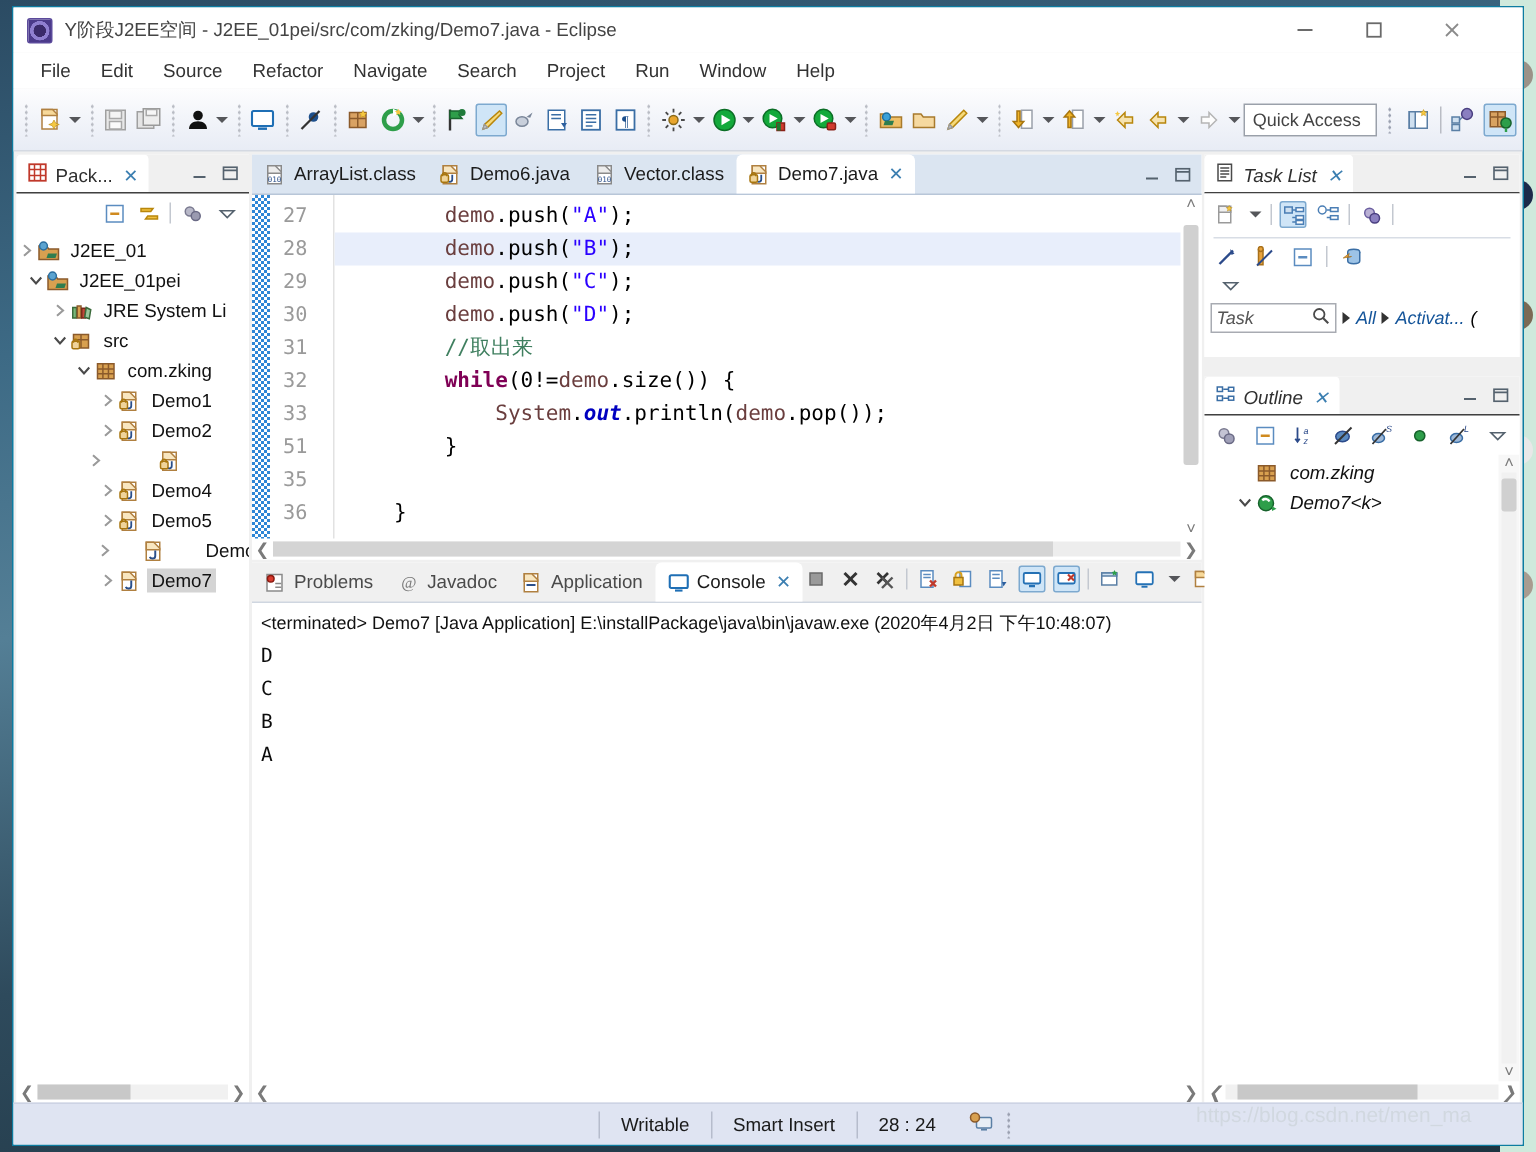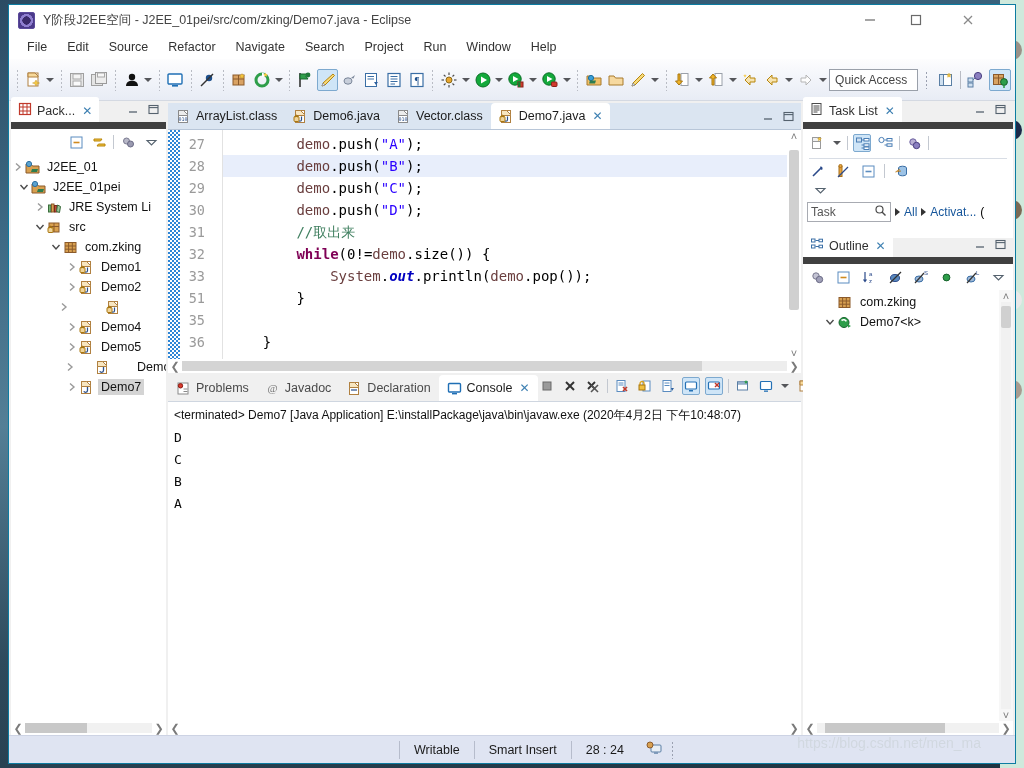--- a/index.html
+++ b/index.html
@@ -76,21 +76,21 @@
     display: flex; align-items: center; padding-left: 5px; font-size: 12px;
   }
   #perspective-bar { display:flex; align-items:center; gap:3px; margin-left:6px; }
   
   #workbench { flex: 1; display: flex; min-height: 0; padding: 2px 2px 0 2px; gap: 2px;}
   
   .part { display: flex; flex-direction: column; background:#fff; min-height: 0; min-width:0;}
   .part-tabs {
     height: 26px; display: flex; align-items: flex-end; flex: none;
     background: #f0f0f0;
-    border-bottom: 7px solid #404040;
+    border-bottom: 1px solid #404040;
     position: relative;
   }
   .vtab {
     height: 25px; display: flex; align-items: center; gap: 5px;
     padding: 0 7px; font-size: 12.5px; color: #2f2f2f; white-space: nowrap;
     background: #ffffff;
     border-top: 2px solid #ffffff;
     border-radius: 3px 3px 0 0;
   }
   .vtab.active { background: #ffffff; border-top: 2px solid #ffffff; }
@@ -143,21 +143,21 @@
   .hscroll { height:14px; background:#fff; display:flex; align-items:center; flex:none; }
   .hscroll .track { flex:1; height:10px; }
   .arrowbtn { color:#7a7a7a; font-size:11px; width:14px; text-align:center; }
   
   #console-part { flex: 1; min-height:0; }
   #console-tabs { background:#f0f0f0; height:27px; border-bottom:1px solid #cfd6e0;}
   #console-terminated { font-size:12px; color:#111; padding:5px 6px 3px 6px; white-space:nowrap;}
   #console-out { font-family:"DejaVu Sans Mono", monospace; font-size:13px; color:#0b0b0b;
       padding-left:6px; line-height:22px; }
   
-  #right-col { width: 210px; flex:none; display:flex; flex-direction:column; gap:0;}
+  #right-col { width: 210px; flex:none; display:flex; flex-direction:column; gap:13px;font-style:italic;}
   #tasklist-part { height: 135px; flex: none; }
   #outline-part { flex: 1; min-height:0;}
   #find-row { display:flex; align-items:center; gap:4px; padding: 3px 4px; font-size:12px;}
   #find-box { width: 84px; height:20px; border:1px solid #a8abb2; background:#fff;
       display:flex; align-items:center; padding: 0 3px; color:#555; }
   .blue-link { color:#15559a; }
   .caret-r { border-left:5px solid #333; border-top:4px solid transparent; border-bottom:4px solid transparent; width:0;height:0;}
   
   #statusbar {
     height: 28px; flex:none; background:#dfe4f2; display:flex; align-items:center;
@@ -830,21 +830,21 @@
                 <span>Javadoc</span>
               </div>
               <div class="etab" style="color: rgb(74, 74, 74);">
                 <span style="display: flex; align-items: center;">
                   <svg width="15" height="15" viewBox="0 0 15 15">
                     <rect x="2.5" y="1.5" width="9" height="12" fill="#fff" stroke="#b08040"></rect>
                     <path d="M2.5 1.5h5l4 4v1h-9z" fill="#f8e6c0" stroke="#b08040"></path>
                     <path d="M4 9h6" stroke="#2a4f8a" stroke-width="1.2"></path>
                   </svg>
                 </span>
-                <span>Declaration</span>
+                <span>Application</span>
               </div>
               <div class="etab active">
                 <span style="display: flex; align-items: center;">
                   <svg width="15" height="15" viewBox="0 0 15 15">
                     <rect x="1.5" y="2.5" width="12" height="8.5" rx="1" fill="#fff" stroke="#1f6fb5" stroke-width="1.4"></rect>
                     <rect x="5" y="12" width="5" height="1.4" fill="#1f6fb5"></rect>
                   </svg>
                 </span>
                 <span>Console</span>
                 <span class="tab-close">✕</span>

